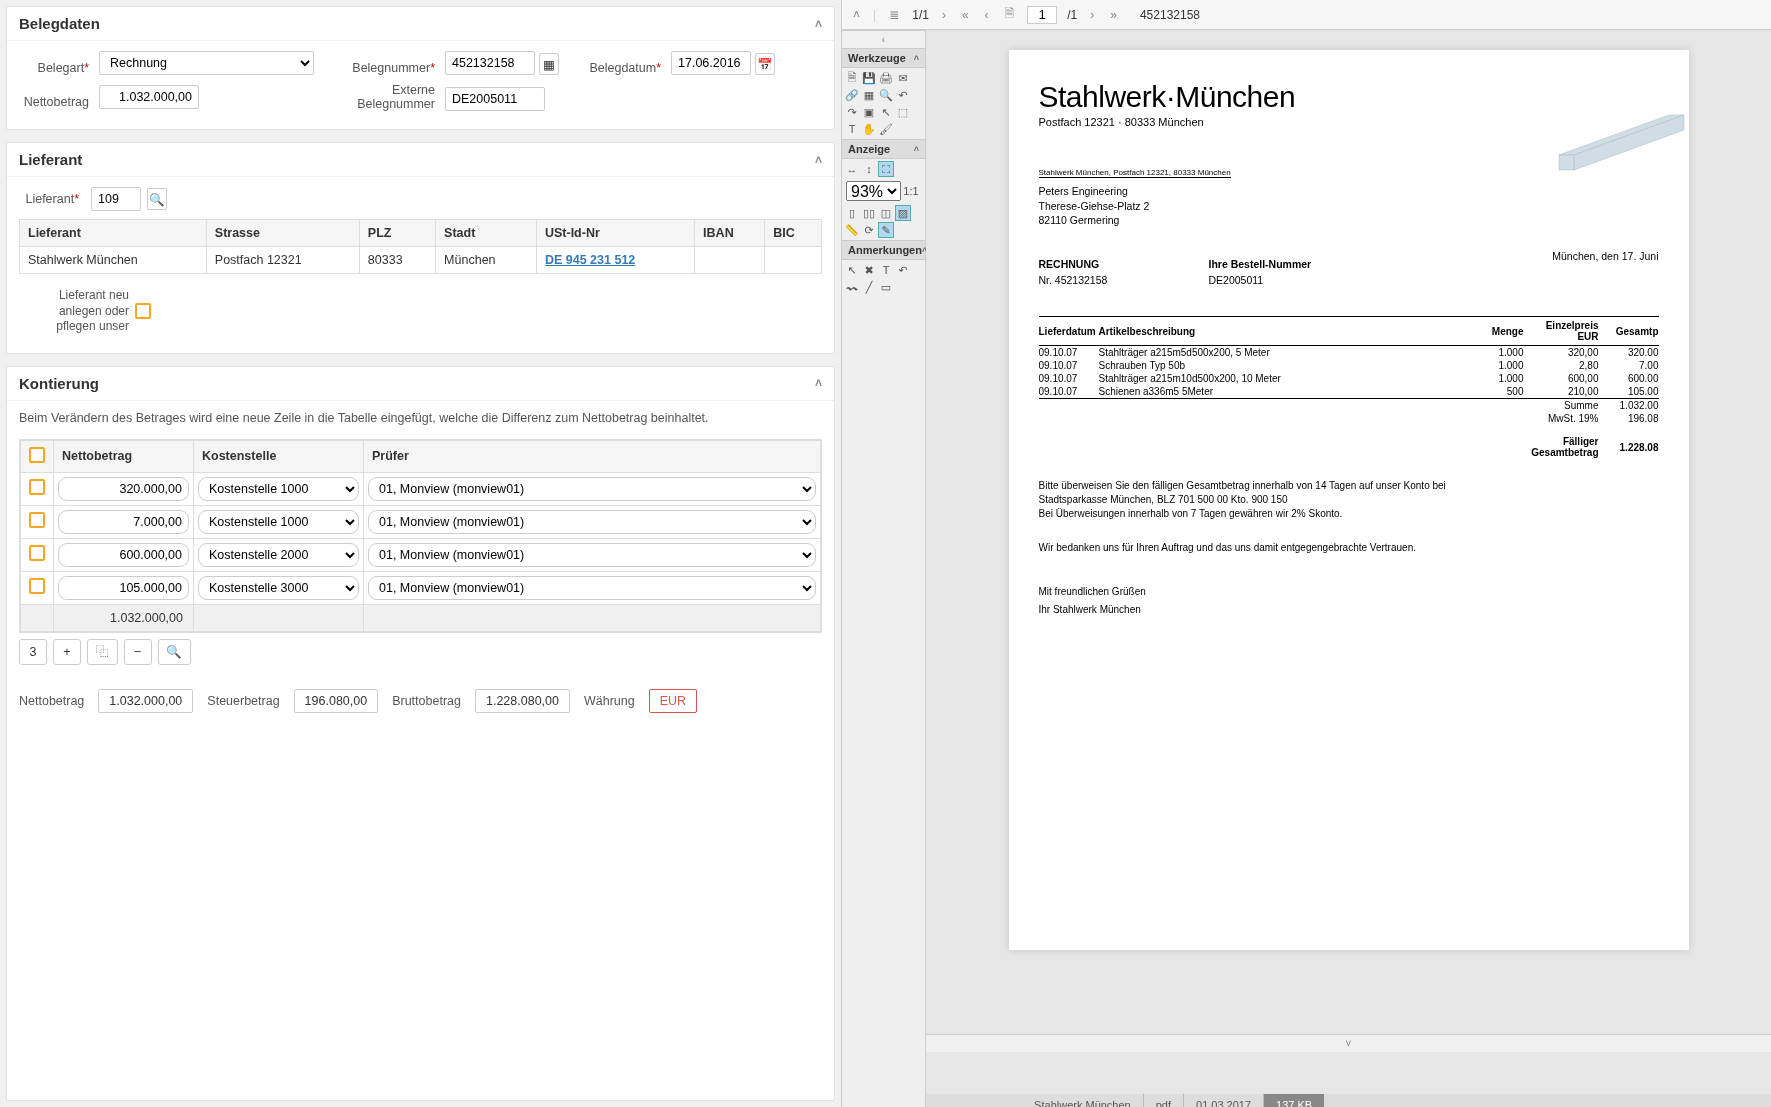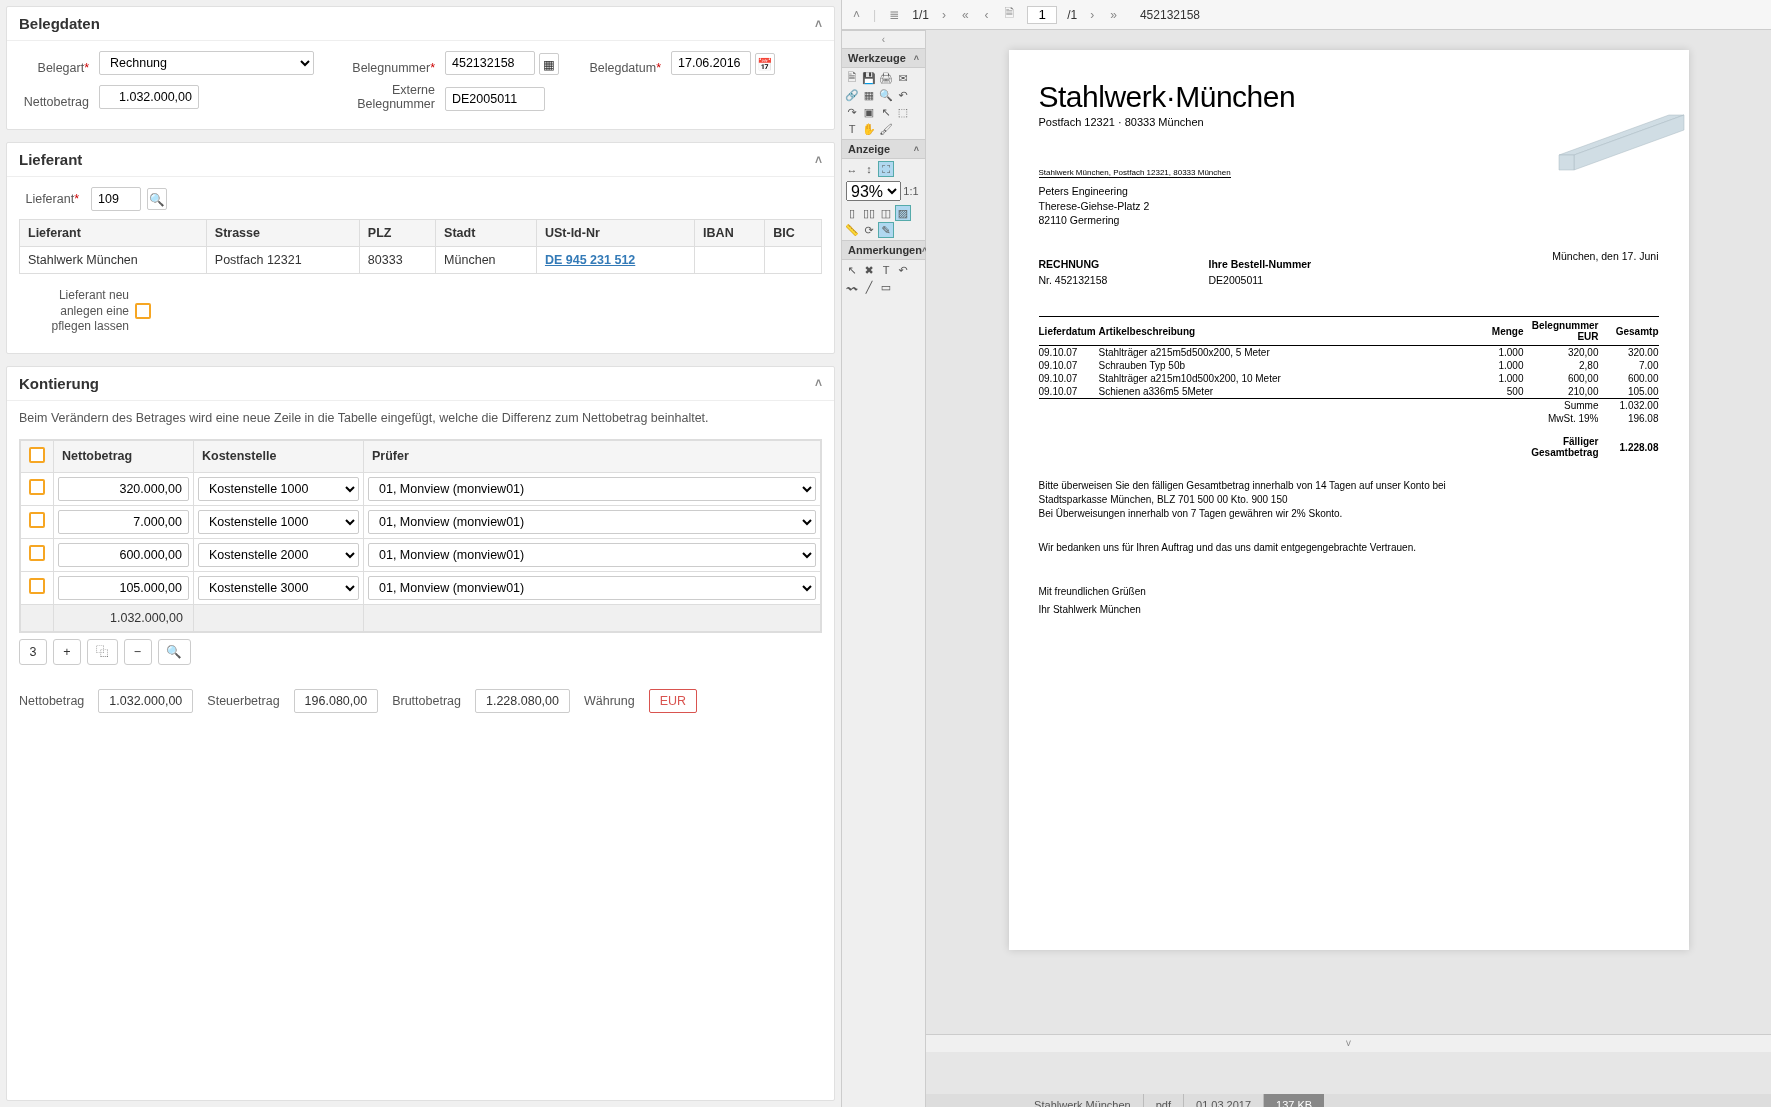--- a/index.html
+++ b/index.html
@@ -36,21 +36,21 @@
 table.tbl { width: 100%; border-collapse: collapse; margin-top: 8px; font-size: 12.5px; }
 table.tbl th, table.tbl td { border: 1px solid #ddd; padding: 6px 8px; text-align: left; }
 table.tbl th { background: #f5f5f5; font-weight: 600; }
 .link { color: #337ab7; text-decoration: underline; cursor: pointer; font-weight: bold; }
 
 
 .ktbl-wrap { border: 1px solid #ddd; }
 .ktbl { width: 100%; border-collapse: collapse; font-size: 12.5px; }
 .ktbl th { background: #f5f5f5; border: 1px solid #ddd; padding: 6px 8px; text-align: left; font-weight: 600; }
 .ktbl td { border: 1px solid #ddd; padding: 4px; }
-.ktbl input.inp, .ktbl select.sel { width: 100%; }
+.ktbl input.inp, .ktbl select.sel { width: 100%; border-radius: 9px; }
 .ktbl .num { text-align: right; }
 .sum-row td { background: #f0f0f0; text-align: right; padding: 6px 10px; }
 .ktbl-chk-cell { width: 30px; text-align: center; }
 .toolbar { display: flex; gap: 6px; margin-top: 6px; }
 .tool-btn { min-width: 28px; height: 26px; border: 1px solid #ccc; border-radius: 3px; background: #fff; display: inline-flex; align-items: center; justify-content: center; cursor: pointer; padding: 0 8px; }
 
 
 .totals { display: flex; align-items: center; gap: 14px; margin-top: 24px; font-size: 12.5px; }
 .totals span.lbl { color: #555; }
 .totals .val-box { border: 1px solid #ccc; border-radius: 2px; padding: 4px 10px; background: #fff; }
@@ -169,21 +169,21 @@
           <td>Postfach 12321</td>
           <td>80333</td>
           <td>München</td>
           <td><span class="link">DE 945 231 512</span></td>
           <td></td>
           <td></td>
         </tr>
           </tbody>
       </table>
       <div class="row" style="margin-top:14px;">
-        <div style="width:110px;font-size:12px;color:#555;text-align:right;line-height:1.3;">Lieferant neu anlegen eine pflegen lassen</div>
+        <div style="width:110px;font-size:12px;color:#555;text-align:right;line-height:1.3;">Lieferant neu anlegen oder pflegen unser</div>
         <span class="chk"></span>
       </div>
     </div>
   </div>
 
   <div class="section" style="flex:1;overflow:auto;">
     <div class="section-head">
       <span>Kontierung</span>
       <span class="chev">˄</span>
     </div>
@@ -363,21 +363,21 @@
           <div class="c1">Nr. 452132158</div>
           <div>DE2005011</div>
         </div>
         <div class="doc-items">
           <table>
             <thead>
                 <tr>
               <th style="width:60px;">Lieferdatum</th>
               <th>Artikelbeschreibung</th>
               <th class="r" style="width:55px;">Menge</th>
-              <th class="r" style="width:75px;">Belegnummer EUR</th>
+              <th class="r" style="width:75px;">Einzelpreis EUR</th>
               <th class="r" style="width:60px;">Gesamtp</th>
             </tr>
               </thead>
             <tbody id="doc-items-body">
                 <tr>
                   <td>09.10.07</td>
                   <td>Stahlträger a215m5d500x200, 5 Meter</td>
                   <td class="r">1.000</td>
                   <td class="r">320,00</td>
                   <td class="r">320.00</td>

